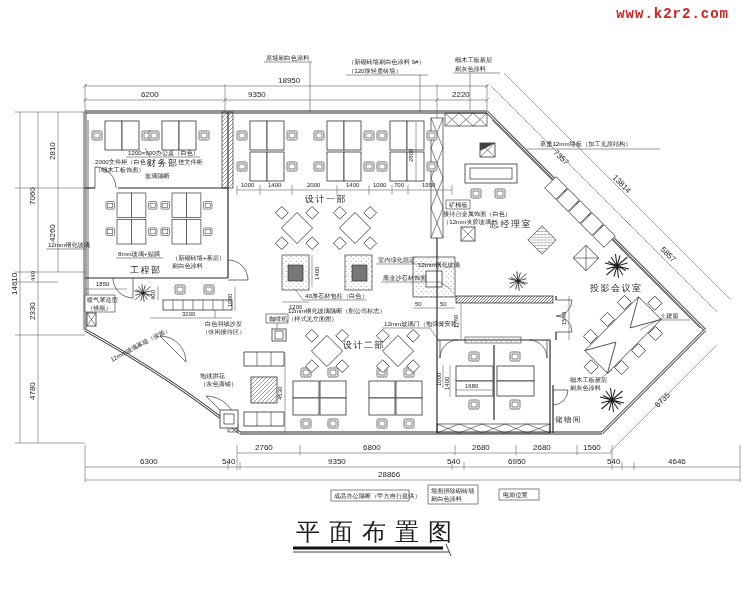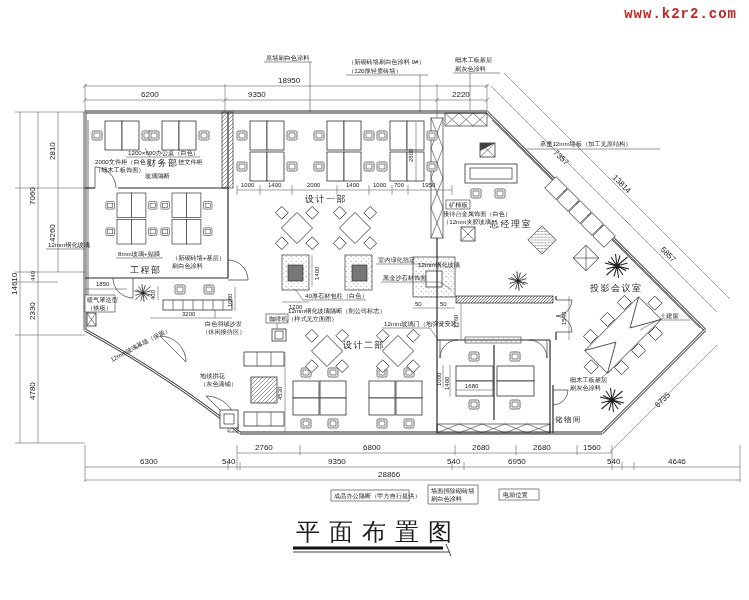--- a/index.html
+++ b/index.html
@@ -5,21 +5,21 @@
   html,body{margin:0;padding:0;background:#e8e8e8;}
   .canvas{position:relative;width:749px;height:600px;background:#ffffff;overflow:hidden;
           font-family:"Liberation Sans",sans-serif;}
   svg{position:absolute;left:0;top:0;}
   svg text{fill:#1c1c1c;font-family:"Liberation Sans",sans-serif;}
   .dim{font-size:8px;}
   .dimS{font-size:6px;}
   .note{font-size:6.2px;}
   .room{font-size:9px;letter-spacing:1.5px;}
   .title-text{font-size:24px;letter-spacing:9px;font-family:"Liberation Serif",serif;}
-  .wm{position:absolute;top:6px;right:12px;color:#cc2222;font-weight:bold;
+  .wm{position:absolute;top:6px;right:20px;color:#cc2222;font-weight:bold;
       font-size:14px;font-family:"Liberation Mono",monospace;letter-spacing:1px;}
   .thin{stroke:#555;stroke-width:.55;fill:none;}
   .lead{stroke:#444;stroke-width:.55;fill:none;}
   .wall{stroke:#2b2b2b;stroke-width:2.8;fill:none;}
   .wallI{stroke:#fff;stroke-width:1.1;fill:none;}
   .part{stroke:#2b2b2b;stroke-width:1.2;fill:none;}
   .glaz{stroke:#2b2b2b;stroke-width:.7;fill:none;}
   .furn{stroke:#333;stroke-width:.8;fill:#fff;}
   .furnN{stroke:#333;stroke-width:.7;fill:none;}
   .xline{stroke:#333;stroke-width:.6;}

